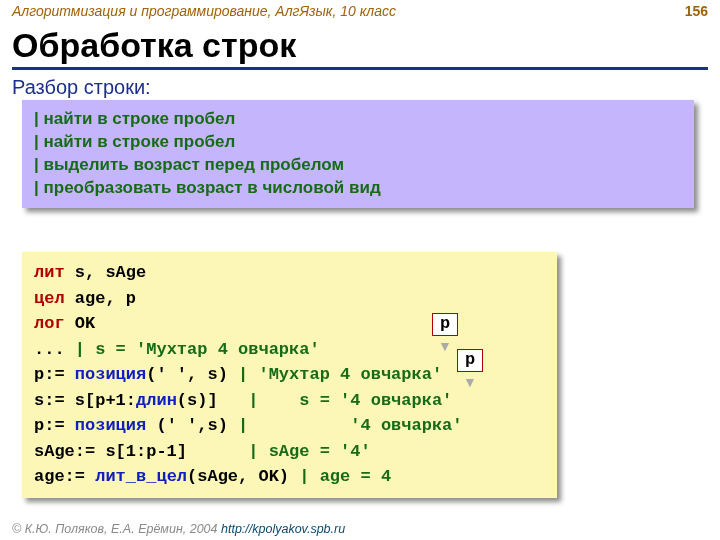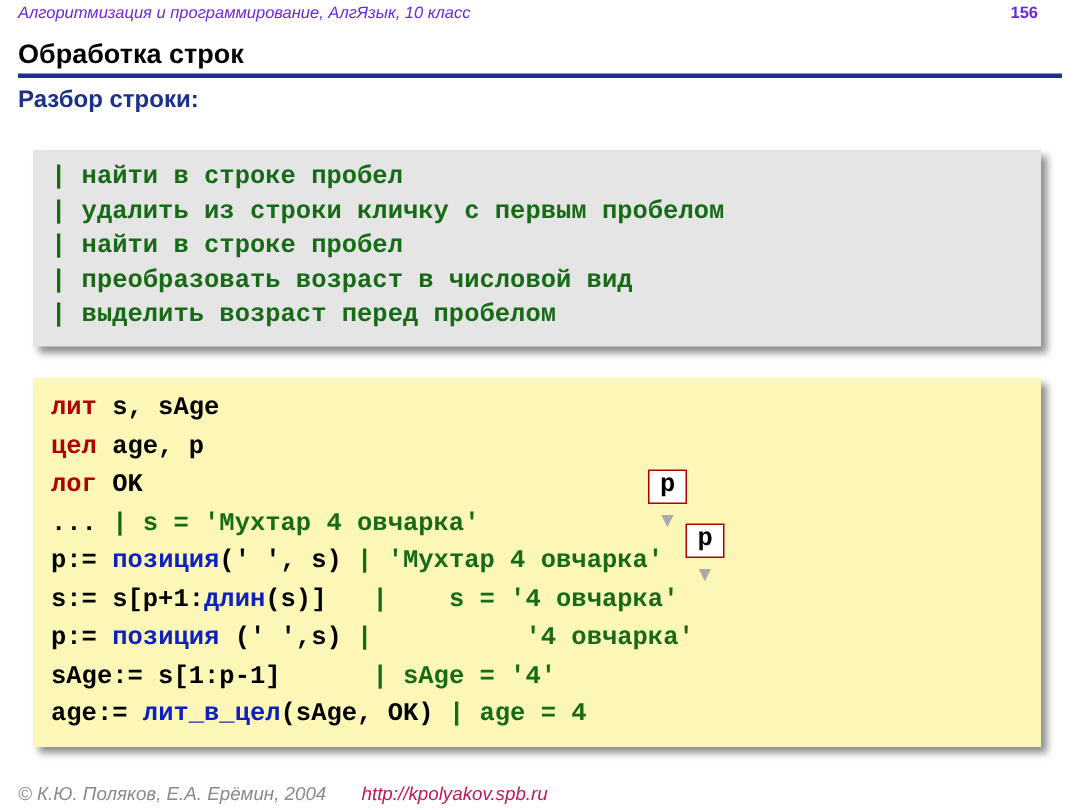--- a/index.html
+++ b/index.html
@@ -9,62 +9,62 @@
     height: 540px;
     background: #fff;
     font-family: Arial, Helvetica, sans-serif;
     position: relative;
     overflow: hidden;
   }
   .header-strip {
     position: absolute;
     top: 0; left: 0; right: 0;
     height: 24px;
-    padding: 3px 28px 0 12px;
-    font-size: 11px;
-    color: #6d28d9;
+    padding: 3px 12px 0 12px;
+    font-size: 14px;
+    color: #a16207;
     font-style: italic;
     display: flex;
     justify-content: space-between;
   }
   .page-num { font-weight: bold; font-style: normal; }
   .title-area {
     position: absolute;
     top: 26px; left: 12px; right: 12px;
   }
   .title {
-    font-size: 18px;
+    font-size: 34px;
     font-weight: bold;
     color: #000;
     padding-bottom: 2px;
     border-bottom: 3px solid #1c2f8a;
   }
   .subtitle {
     margin-top: 6px;
-    font-size: 16px;
-    font-weight: bold;
+    font-size: 20px;
+    font-weight: normal;
     color: #1c2f8a;
   }
   .block1 {
     position: absolute;
     top: 100px; left: 22px;
     width: 672px;
-    background: #e5e5e5;
+    background: #c4b5fd;
     box-shadow: 4px 4px 5px rgba(0,0,0,0.45);
     padding: 8px 12px;
-    font-family: Liberation Mono, monospace;
+    font-family: Liberation Sans, sans-serif;
     font-size: 17px;
     font-weight: bold;
     color: #176b17;
     line-height: 1.35;
   }
   .block2 {
     position: absolute;
     top: 252px; left: 22px;
-    width: 672px;
+    width: 535px;
     background: #fcf7b7;
     box-shadow: 4px 4px 5px rgba(0,0,0,0.45);
     padding: 8px 12px;
     font-family: "Courier New", monospace;
     font-size: 17px;
     font-weight: bold;
     line-height: 1.5;
     white-space: pre;
     color: #000;
   }
@@ -89,41 +89,40 @@
     font-size: 14px;
     z-index: 4;
   }
   .footer {
     position: absolute;
     bottom: 4px; left: 12px; right: 12px;
     font-size: 12.5px;
     font-style: italic;
     color: #8a8a8a;
   }
-  .footer .link { color: #be185d; margin-left: 20px; text-align: center; }
+  .footer .link { color: #0c4a6e; margin-left: 0; text-align: center; }
 </style>
 </head>
 <body>
 
 <div class="header-strip">
   <span>Алгоритмизация и программирование, АлгЯзык, 10 класс</span>
   <span class="page-num">156</span>
 </div>
 
 <div class="title-area">
   <div class="title">Обработка строк</div>
   <div class="subtitle">Разбор строки:</div>
 </div>
 
 <div class="block1">
   <div>| найти в строке пробел</div>
-  <div>| удалить из строки кличку с первым пробелом</div>
   <div>| найти в строке пробел</div>
+  <div>| выделить возраст перед пробелом</div>
   <div>| преобразовать возраст в числовой вид</div>
-  <div>| выделить возраст перед пробелом</div>
 </div>
 
 <div class="block2"><span class="kw-red">лит</span><span> s, sAge</span>
 <span class="kw-red">цел</span><span> age, p</span>
 <span class="kw-red">лог</span><span> OK</span>
 <span>... </span><span class="kw-green">| s = 'Мухтар 4 овчарка'</span>
 <span>p:= </span><span class="kw-blue">позиция</span><span>(' ', s) </span><span class="kw-green">| 'Мухтар 4 овчарка'</span>
 <span>s:= s[p+1:</span><span class="kw-blue">длин</span><span>(s)]   </span><span class="kw-green">|    s = '4 овчарка'</span>
 <span>p:= </span><span class="kw-blue">позиция</span><span> (' ',s) </span><span class="kw-green">|          '4 овчарка'</span>
 <span>sAge:= s[1:p-1]      </span><span class="kw-green">| sAge = '4'</span>

